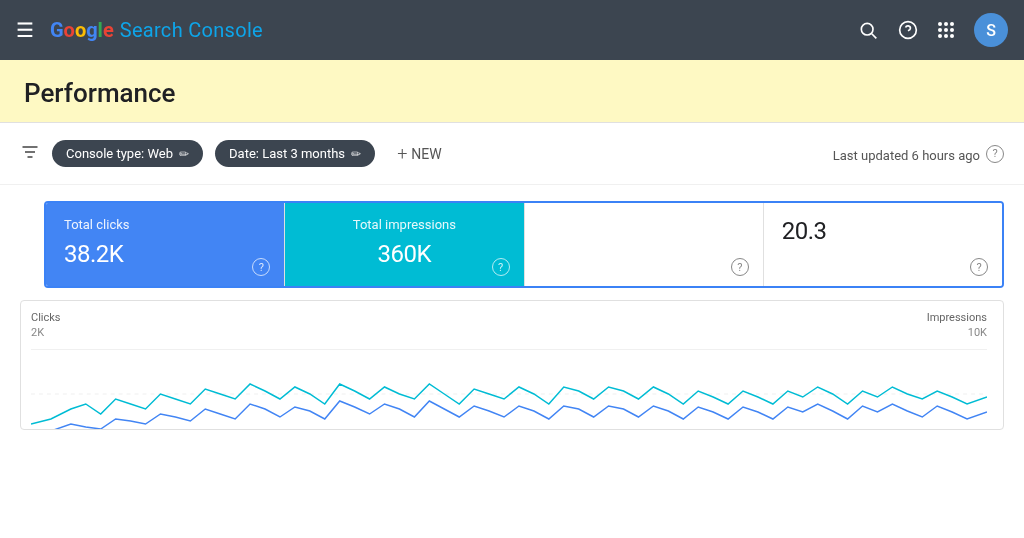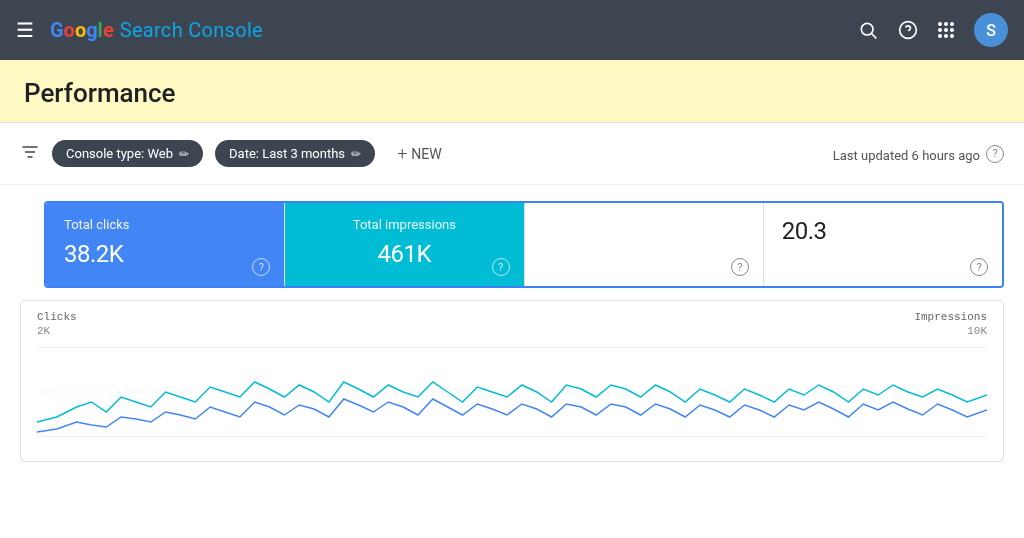--- a/index.html
+++ b/index.html
@@ -221,25 +221,24 @@
     }
 
     
     .chart-section {
       padding: 12px 20px 0 20px;
       background: #fff;
     }
     .chart-container {
       border: 1px solid #e0e0e0;
       border-radius: 4px;
-      padding: 10px 16px 0 16px;
-      height: 162px;
+      padding: 10px 16px 0 10px;
+      height: 130px;
       position: relative;
       overflow: hidden;
-      font-family: Liberation Mono, monospace;
     }
     .chart-axis-label-left {
       font-size: 11px;
       color: #666;
     }
     .chart-axis-label-right {
       font-size: 11px;
       color: #666;
       text-align: right;
     }
@@ -348,21 +347,21 @@
   <div class="metrics-cards">
 
     <div class="metric-card active-blue">
       <div class="metric-label">Total clicks</div>
       <div class="metric-value">38.2K</div>
       <div class="metric-help">?</div>
     </div>
 
     <div class="metric-card active-teal">
       <div class="metric-label">Total impressions</div>
-      <div class="metric-value">461K</div>
+      <div class="metric-value">360K</div>
       <div class="metric-help">?</div>
     </div>
 
     <div class="metric-card inactive">
       <div class="metric-help">?</div>
     </div>
 
     <div class="metric-card inactive">
       <div class="metric-value">20.3</div>
       <div class="metric-help">?</div>

